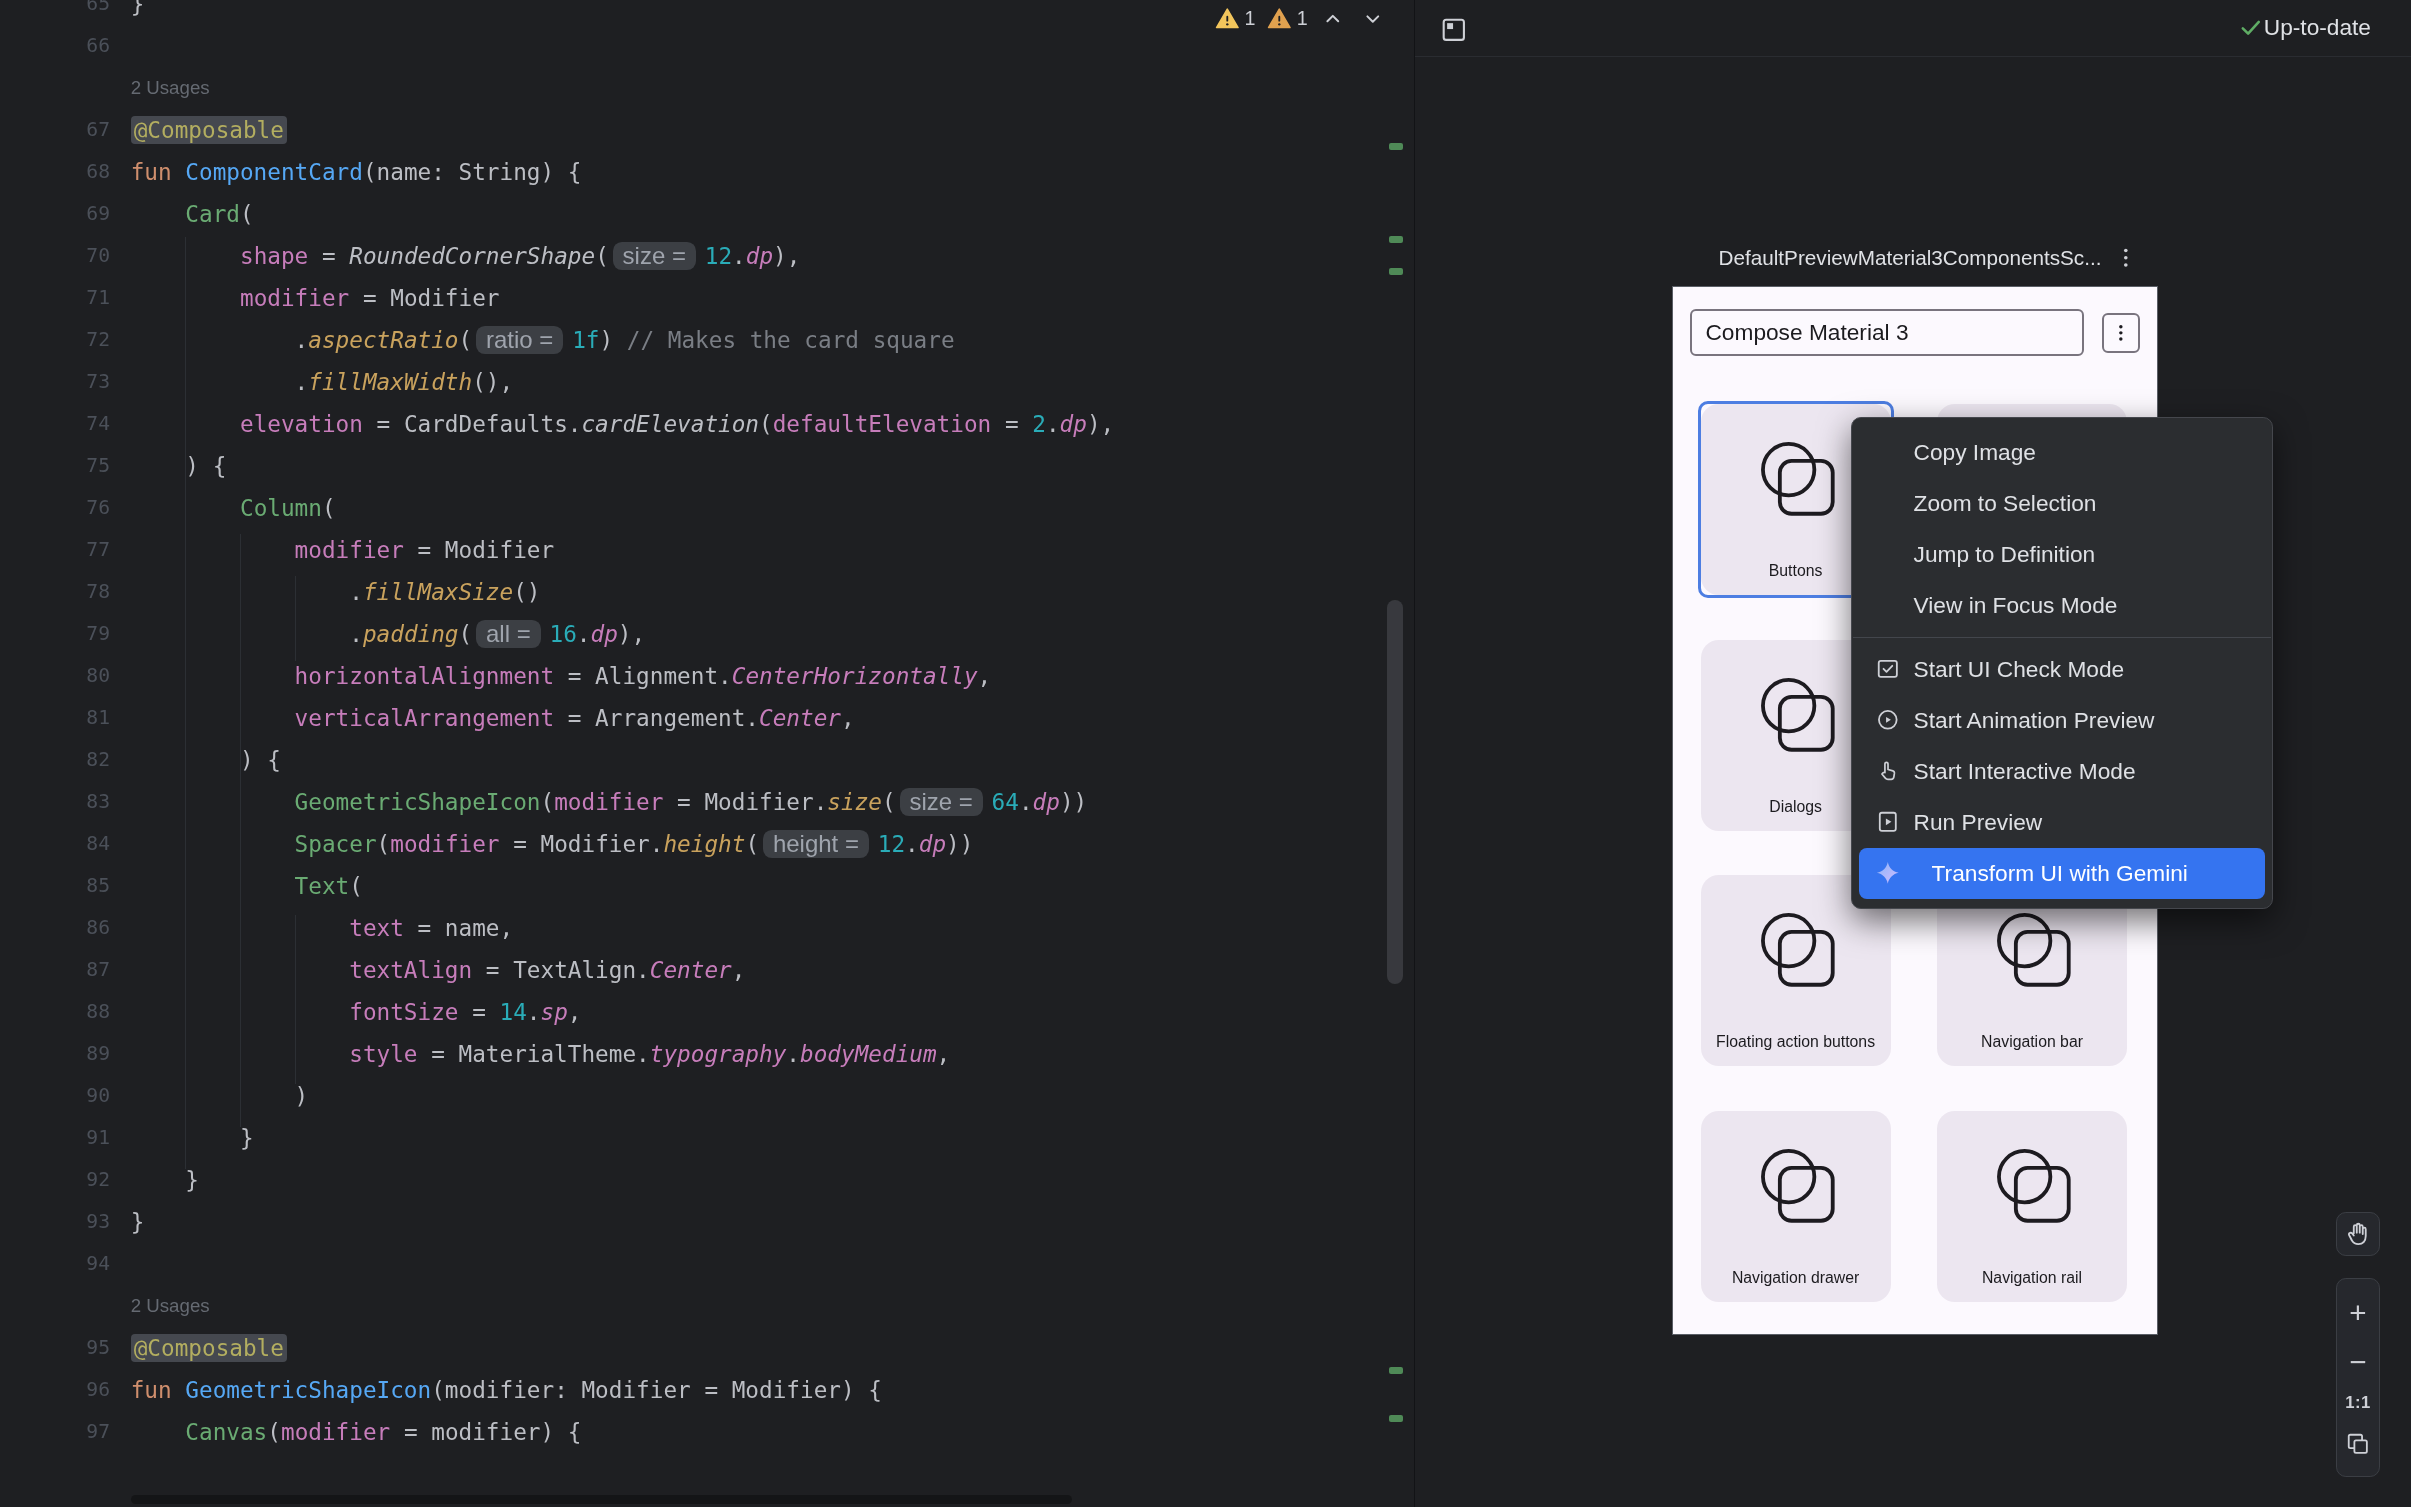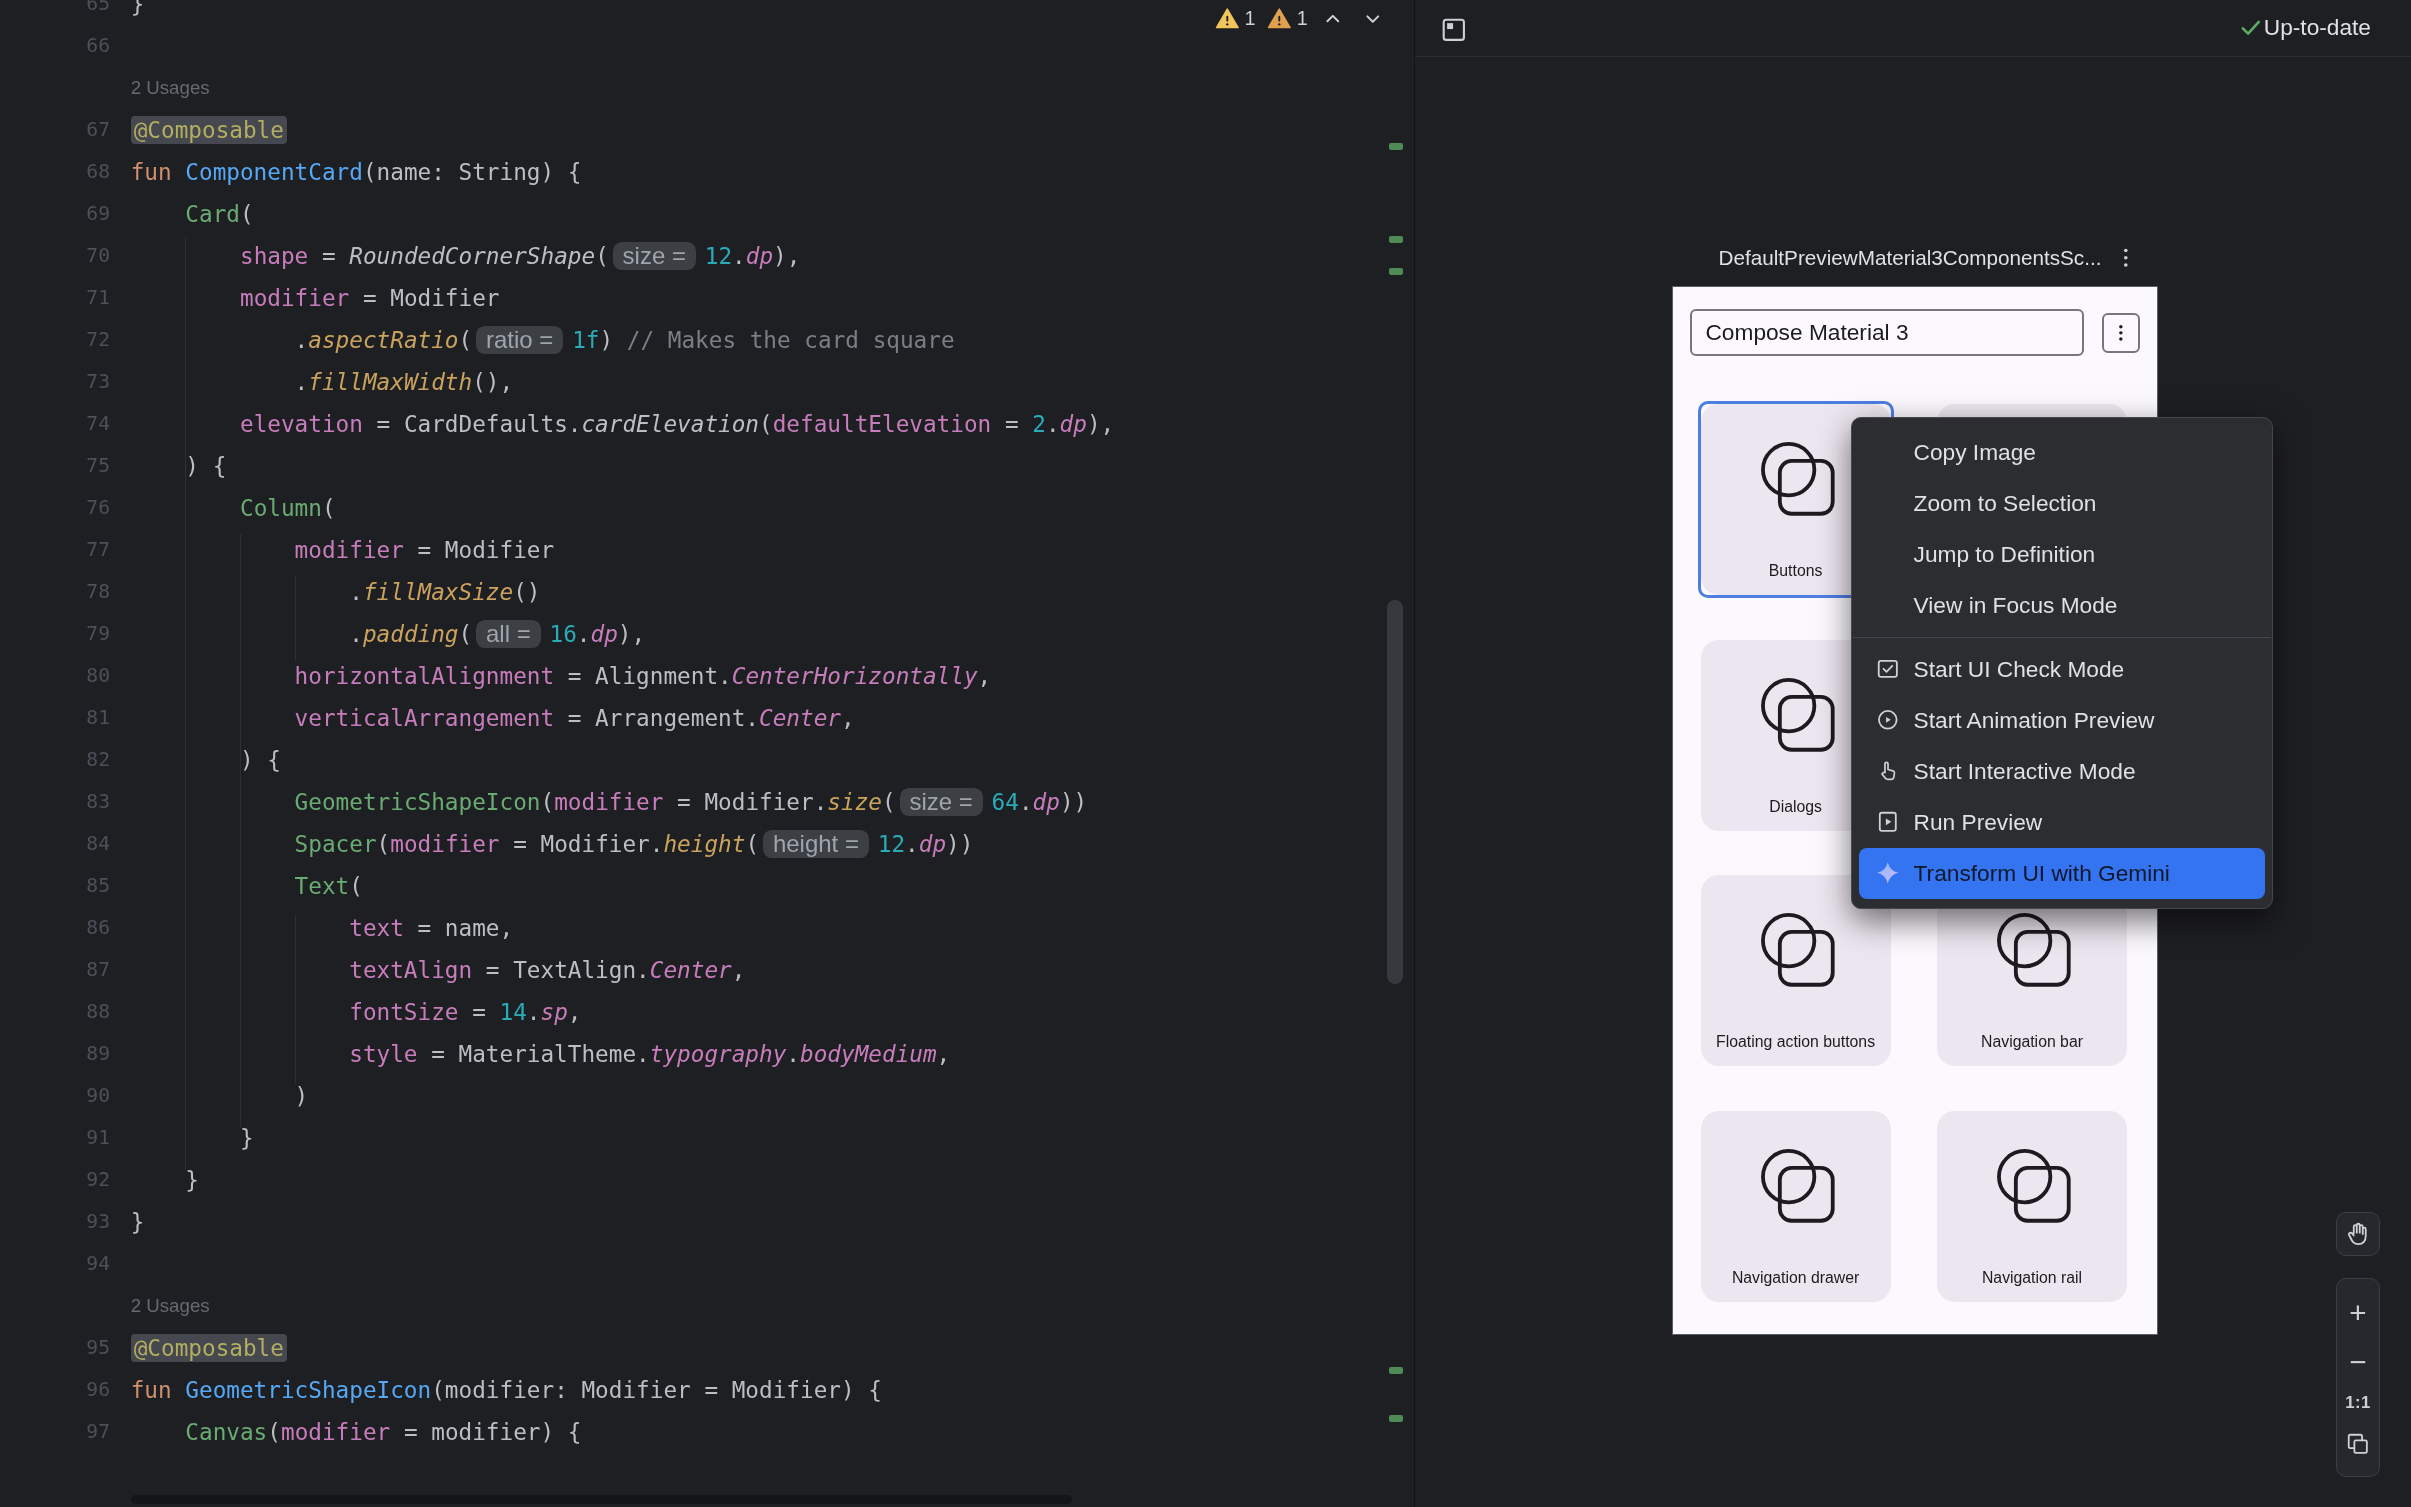--- a/index.html
+++ b/index.html
@@ -49,21 +49,21 @@
   .card{position:absolute;width:190px;height:191px;background:var(--card-bg,#ece6f0);border-radius:17.7px;}
   .card .shape{position:absolute;left:50%;top:25.6px;transform:translateX(-50%);}
   .card .clabel{position:absolute;left:0;right:0;bottom:14.8px;text-align:center;color:#1c1b1f;font-size:15.8px;}
   .sel-ring{position:absolute;inset:-3px;border:3px solid var(--selection,#4d7ee2);border-radius:9.9px;pointer-events:none;}
 
   
   .ctx-menu{position:absolute;left:436px;top:417px;width:422px;box-sizing:border-box;background:#2b2d30;border:1px solid #45474d;border-radius:9.9px;padding:8.9px 0;box-shadow:0 11.8px 33px rgba(0,0,0,0.55);z-index:10;}
   .menu-item{height:51px;margin:0 6.9px;border-radius:7.9px;display:flex;align-items:center;padding:0 11.8px 0 15.8px;color:#dfe1e5;font-size:22.7px;}
   .mi-icon{flex:0 0 33px;height:25.6px;display:flex;align-items:center;color:#ced0d6;}
   .mi-label{margin-left:5.9px;white-space:nowrap;}
-  .menu-item.selected{background:var(--accent,#3574f0);color:#0f172a;}
+  .menu-item.selected{background:var(--accent,#3574f0);color:#ffffff;gap:18px;}
   .menu-item.selected .mi-icon{color:#ffffff;}
   .menu-sep{height:1px;background:#43464c;margin:5.9px 1px;}
 
   
   .hand-btn{position:absolute;left:921px;top:1212px;width:44px;height:44px;box-sizing:border-box;background:#26282d;border:1px solid #3b3e44;border-radius:9.9px;display:flex;align-items:center;justify-content:center;z-index:20;}
   .zoom-group{position:absolute;left:921px;top:1278px;width:44px;height:199px;box-sizing:border-box;background:#26282d;border:1px solid #3b3e44;border-radius:9.9px;display:flex;flex-direction:column;align-items:center;justify-content:space-evenly;z-index:20;}
   .zbtn{width:100%;display:flex;align-items:center;justify-content:center;color:#ced0d6;font-size:29.6px;line-height:1;}
   .zratio{font-size:16.7px;font-weight:700;letter-spacing:0.5px;}
 </style>
 </head>

